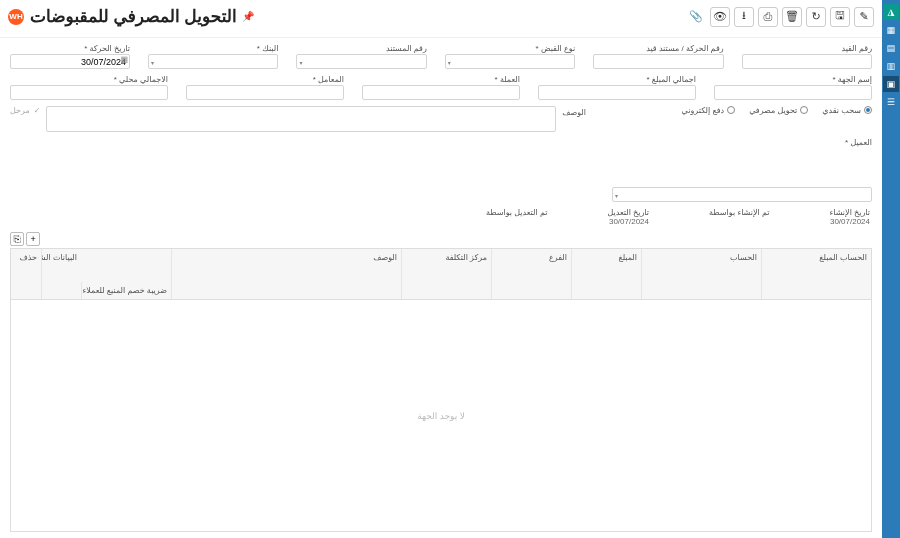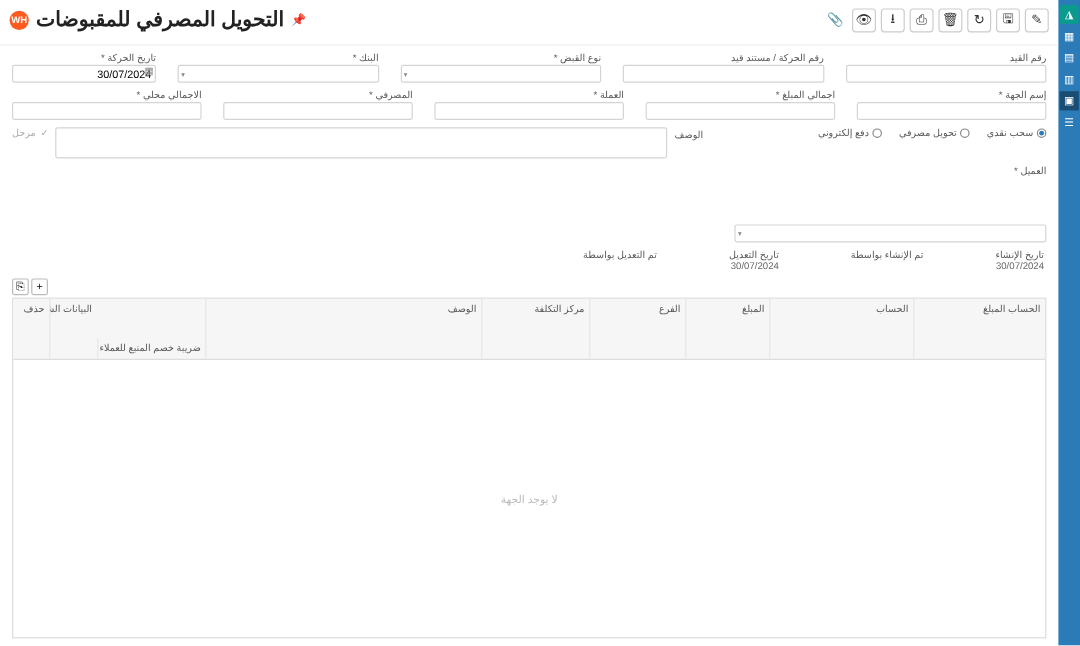--- a/index.html
+++ b/index.html
@@ -65,21 +65,21 @@
 .cal-icon { position:absolute; right:2px; top:1px; font-size:8px; color:#888; pointer-events:none;}
 
 .desc-row { display: flex; gap: 6px; align-items: flex-start; }
 .desc-label { font-size: 8px; color: #555; padding-top: 2px; }
 .desc-input {
   flex: 1; border: 1px solid #d4d4d4; border-radius: 2px; height: 26px;
   font-size: 9px; padding: 2px 3px; resize: none;
 }
 .desc-side { width: 280px; display: flex; flex-direction: column; gap: 4px; font-size: 8px; color: #555; }
 .radios { display: flex; gap: 14px; align-items: center; }
-.radio-item { display: flex; align-items: flex-end; gap: 3px; cursor: pointer; }
+.radio-item { display: flex; align-items: flex-start; gap: 3px; cursor: pointer; }
 .radio-dot { width: 8px; height: 8px; border: 1px solid #888; border-radius: 50%; display:inline-block; position:relative;}
 .radio-dot.checked::after { content:""; position:absolute; inset:1px; background:#2b7bb9; border-radius:50%; }
 .locked { display:flex; gap:4px; align-items:center; color:#aaa; font-size:8px; margin-right:auto;}
 
 .meta-row { display: flex; gap: 60px; padding: 0 2px; }
 .meta-item { display: flex; flex-direction: column; font-size: 8px; color: #666; }
 .meta-label { color: #555; }
 
 
 .table-toolbar { display:flex; gap:2px; padding: 2px 10px 0 10px; justify-content:flex-end;}
@@ -144,20 +144,24 @@
         </div>
         <div class="field">
             <span class="field-label">رقم الحركة / مستند قيد</span>
           <input class="field-input" value="" style="">
         </div>
         <div class="field">
             <span class="field-label req">نوع القبض</span>
           <div class="field-wrap"><input class="field-input select" style=""><span class="caret">▾</span></div>
         </div>
         <div class="field">
+            <span class="field-label">رقم المستند</span>
+          <div class="field-wrap"><input class="field-input select" style=""><span class="caret">▾</span></div>
+        </div>
+        <div class="field">
             <span class="field-label req">البنك</span>
           <div class="field-wrap"><input class="field-input select" style=""><span class="caret">▾</span></div>
         </div>
         <div class="field short">
             <span class="field-label req">تاريخ الحركة</span>
           <div class="field-wrap"><input class="field-input" value="30/07/2024" style=""><span class="cal-icon">▦</span></div>
         </div>
       </div>
 
       <div class="form-row">
@@ -167,21 +171,21 @@
         </div>
         <div class="field">
             <span class="field-label req">اجمالي المبلغ</span>
           <input class="field-input" style="">
         </div>
         <div class="field">
             <span class="field-label req">العملة</span>
           <input class="field-input" style="">
         </div>
         <div class="field">
-            <span class="field-label req">المصرفي</span>
+            <span class="field-label req">المعامل</span>
           <input class="field-input" style="">
         </div>
         <div class="field">
             <span class="field-label req">الاجمالي محلي</span>
           <input class="field-input" style="">
         </div>
       </div>
 
       <div class="desc-row">
         <div class="desc-side">

